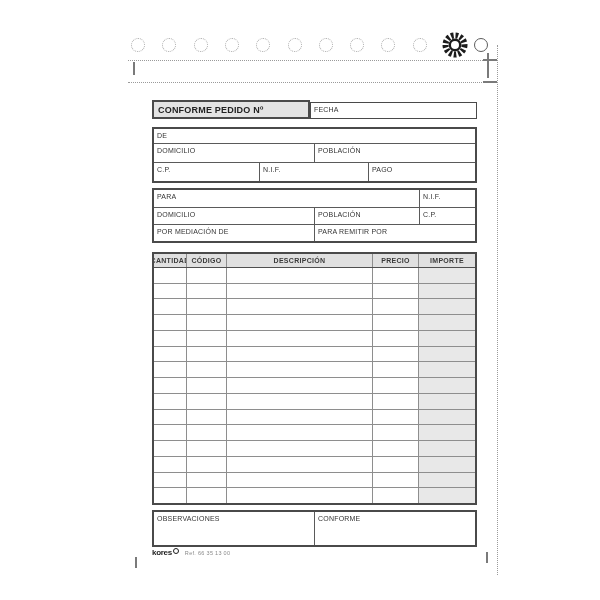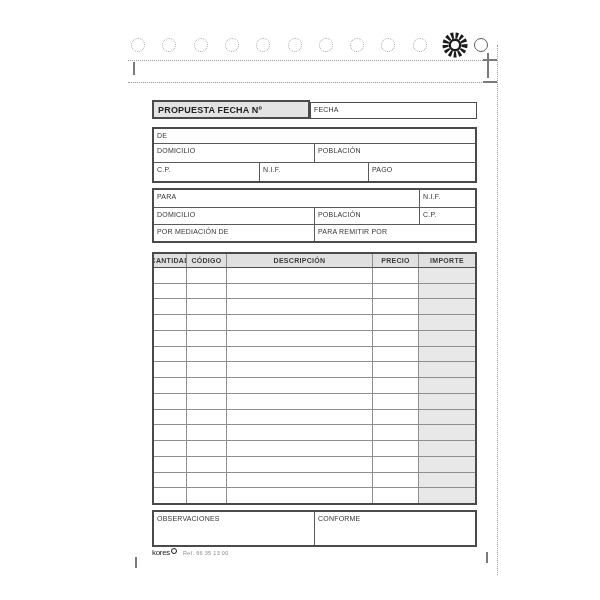--- a/index.html
+++ b/index.html
@@ -85,21 +85,21 @@
   .thead-txt{font-size:7px;font-weight:bold;color:#3a3a3a;letter-spacing:.3px;white-space:nowrap;}
 
   
   #obs-box{left:152px;top:510px;width:325px;height:37px;}
   #obs-box .cell{height:100%;}
   #obs-left{width:161px;}
   #obs-right{flex:1;}
 
   
   #brand{position:absolute;left:152px;top:548px;display:flex;align-items:center;gap:6px;}
-  #brand .logo{font-size:8px;font-weight:normal;color:#1d1d1d;letter-spacing:-0.3px;line-height:8px;}
+  #brand .logo{font-size:8px;font-weight:bold;color:#1d1d1d;letter-spacing:-0.3px;line-height:8px;}
   #brand .logo-mark{
     display:inline-block;width:6px;height:6px;border:1.2px solid #1d1d1d;border-radius:50%;
     box-sizing:border-box;margin-left:1px;vertical-align:1px;
   }
   #brand .ref{font-size:5.5px;color:#8a8a8a;letter-spacing:.3px;line-height:8px;}
 </style>
 </head>
 <body>
 
 <div id="stage">
@@ -127,21 +127,21 @@
   <div id="dotline-2" class="dotline-h"></div>
   <div id="dotline-v"></div>
   <div id="tick-lt" class="tick"></div>
   <div id="tick-rt-v" class="tick"></div>
   <div id="tick-rt-h" class="tick"></div>
   <div id="tick-r2-h" class="tick"></div>
   <div id="tick-lb" class="tick"></div>
   <div id="tick-rb" class="tick"></div>
 
   <div id="propuesta-box" class="box">
-    <span class="t">PROPUESTA FECHA Nº</span>
+    <span class="t">CONFORME PEDIDO Nº</span>
   </div>
   <div id="fecha-box" class="box">
     <div class="lbl">FECHA</div>
   </div>
 
   <div id="block-a" class="box">
     <div class="row r1 b-b">
       <div class="cell" style="width:100%">
         <div class="lbl">DE</div>
       </div>

